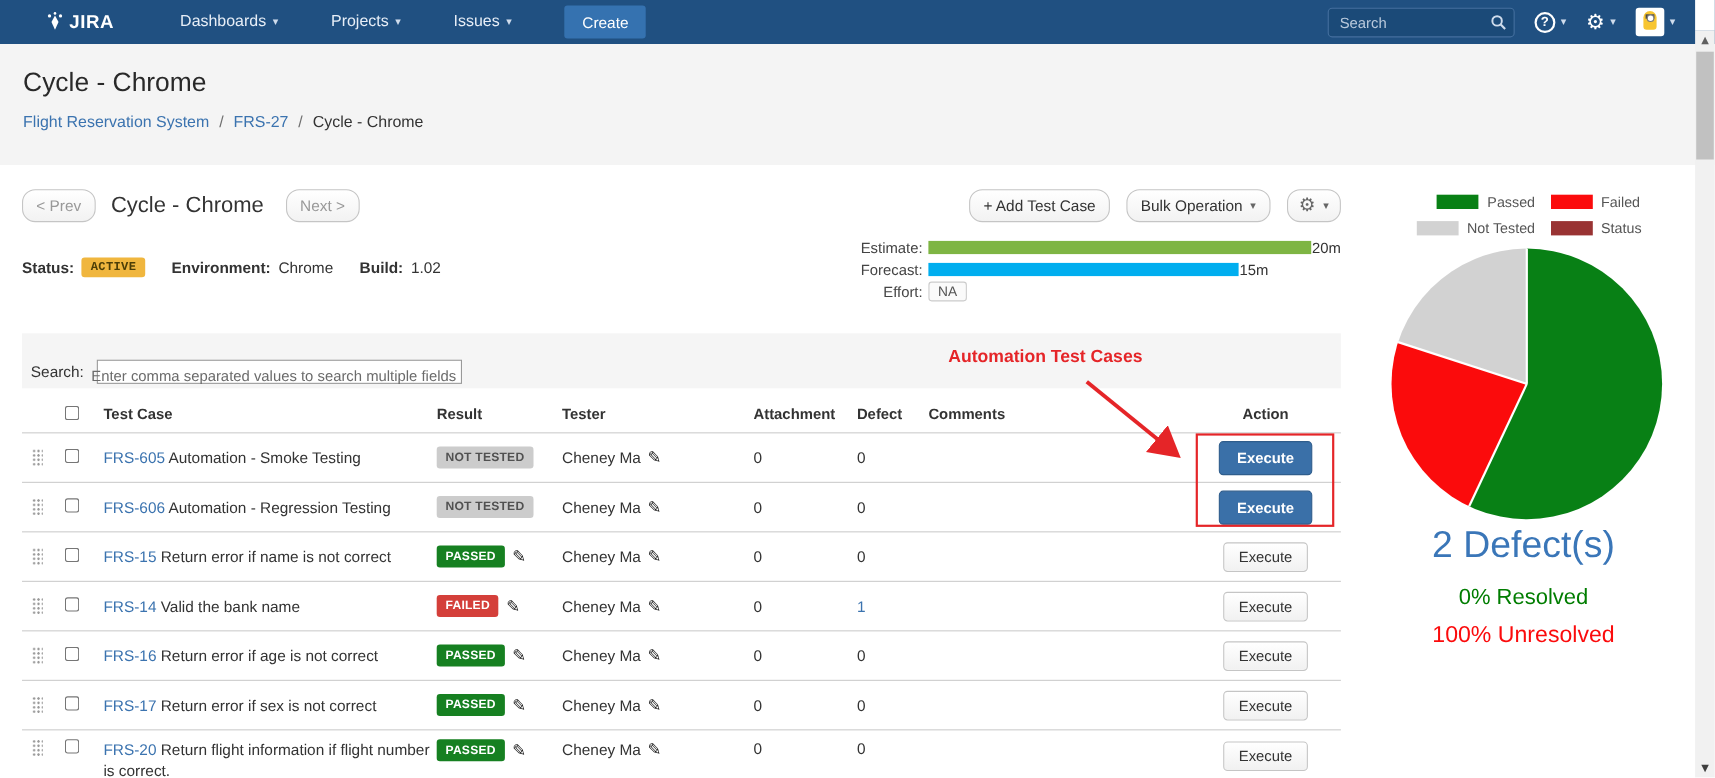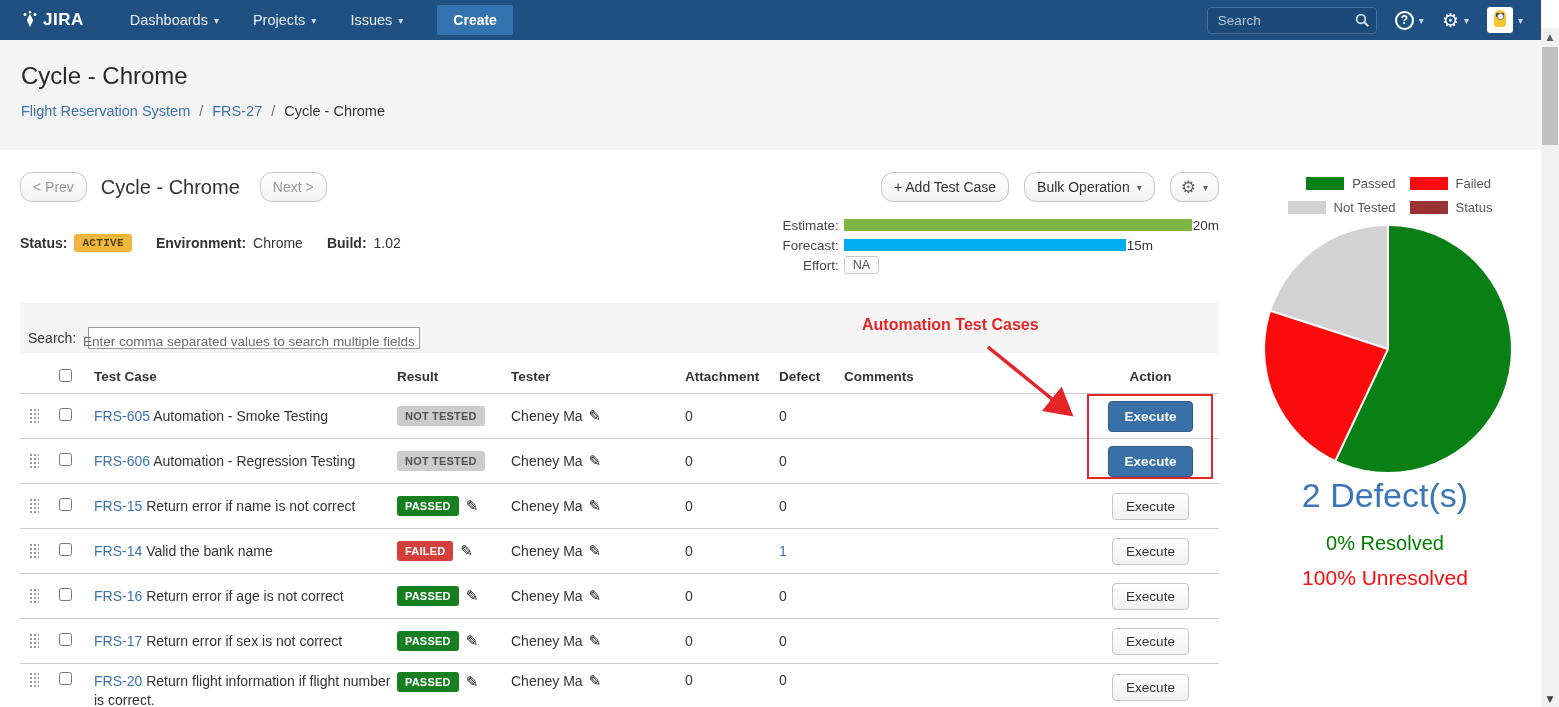--- a/index.html
+++ b/index.html
@@ -4,27 +4,27 @@
 <style>
   * { margin:0; padding:0; box-sizing:border-box; }
   html,body { background:#fff; }
   body { font-family:"Liberation Sans", sans-serif; color:#333; }
   .glyph { font-family:"DejaVu Sans", sans-serif; }
   .app { position:relative; width:1559px; height:707px; overflow:hidden; background:#fff; }
 
   
   .topnav { position:absolute; top:0; left:0; width:1559px; height:40px;
             background:var(--nav-bg,#205081); display:flex; align-items:center; z-index:5; }
-  .nav-left { display:flex; align-items:center; gap:6px; padding-left:20px; }
+  .nav-left { display:flex; align-items:center; gap:20px; padding-left:20px;margin-left:20px; }
   .logo { display:flex; align-items:center; gap:3px; color:#fff; font-weight:bold;
           font-size:17px; letter-spacing:.5px; margin-right:26px; cursor:pointer; }
   .nav-item { color:#e7eef7; font-size:14.5px; padding:0 14px; display:flex; align-items:center; gap:6px; cursor:pointer; }
   .caret { font-size:10px; color:#cfdcec; }
   .create-btn { margin-left:14px; background:var(--create-btn,#3572b0); color:#fff; border:none;
-                border-radius:3px; font-size:14px; font-weight:bold; padding:7px 16px; cursor:pointer;
+                border-radius:3px; font-size:14px; font-weight:normal; padding:7px 16px; cursor:pointer;
                 font-family:inherit; }
   .nav-right { margin-left:auto; display:flex; align-items:center; gap:18px; padding-right:36px; }
   .nav-search { position:relative; }
   .nav-search input { width:170px; height:27px; background:#1b4a78; border:1px solid #446f9e;
                       border-radius:4px; color:#e8eef5; font-size:13.5px; padding:0 28px 0 10px;
                       font-family:inherit; }
   .nav-search input::placeholder { color:#b9c9dc; }
   .mag { position:absolute; right:7px; top:6px; }
   .help-wrap, .gearmenu, .user-wrap { display:flex; align-items:center; gap:5px; cursor:pointer; }
   .help-circle { width:19px; height:19px; border:2px solid #fff; border-radius:50%; color:#fff;

